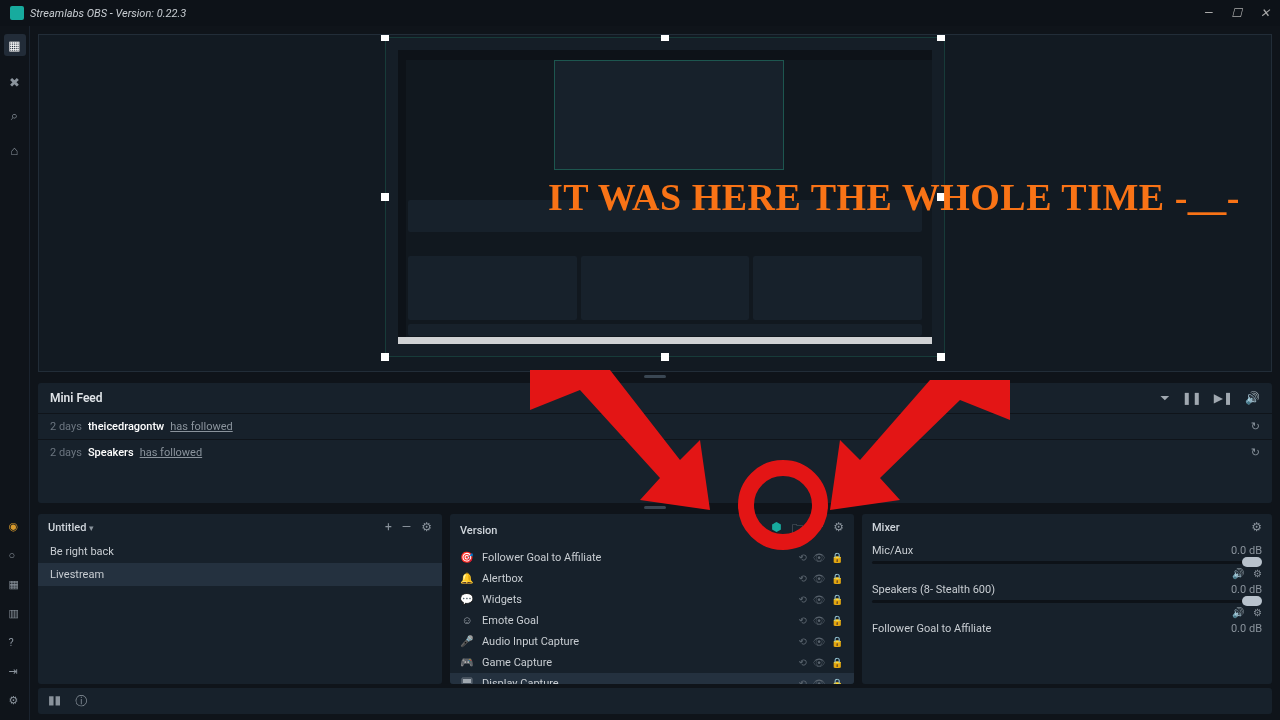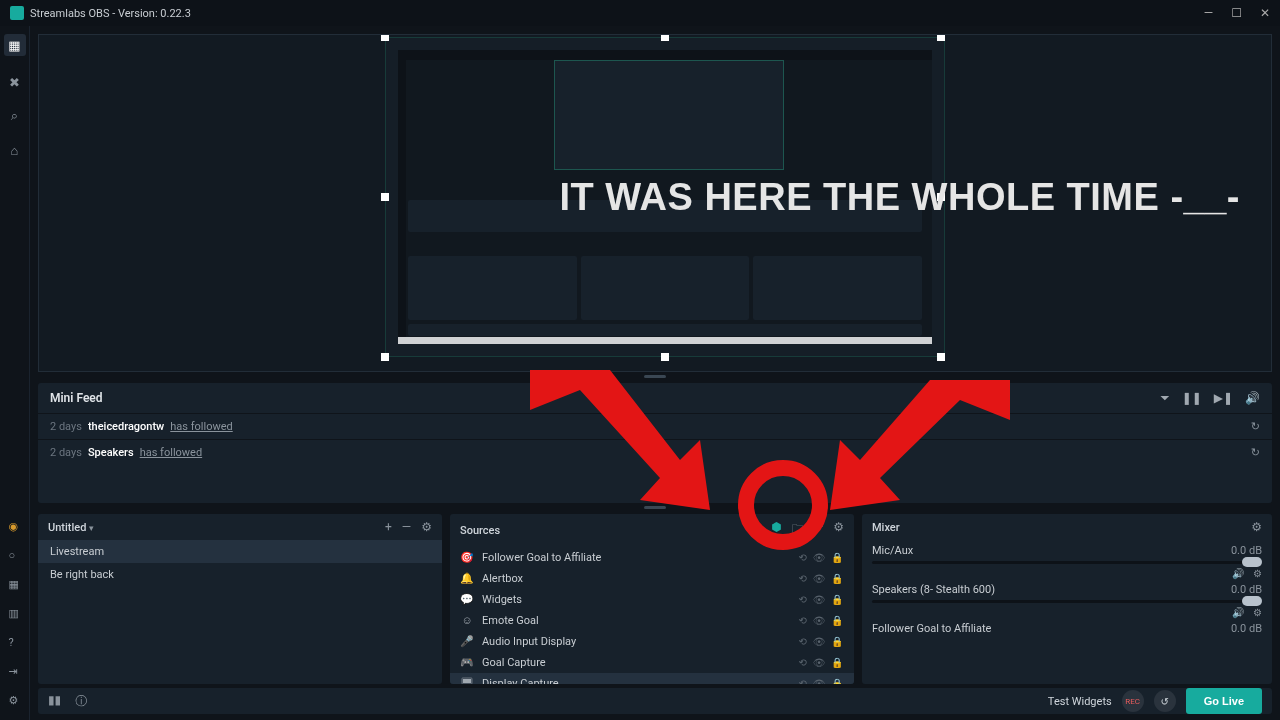--- a/index.html
+++ b/index.html
@@ -2,21 +2,21 @@
 <html><head>
 <meta charset="utf-8">
 <style>
 * { margin: 0; padding: 0; box-sizing: border-box; }
 body {
   width: 1280px; height: 720px; overflow: hidden;
   background: #0f141a; color: #c8cdd2;
   font-family: -apple-system, BlinkMacSystemFont, "Segoe UI", Roboto, sans-serif;
   font-size: 12px; position: relative;
 }
-.titlebar { height: 26px; background: #0d1218; display: flex; align-items: center; padding: 0 10px; justify-content: space-between; }
+.titlebar { height: 26px; background: #0d1218; display: flex; align-items: center; padding: 0 10px; justify-content: space-between; font-style: italic; }
 .titlebar-left { display: flex; align-items: center; gap: 6px; }
 .logo { width: 14px; height: 14px; background: #17ab9e; border-radius: 2px; }
 .title { color: #c8cdd2; font-size: 11px; }
 .winbtns { display: flex; gap: 18px; font-size: 12px; color: #aaa; }
 .winbtns span { cursor: pointer; }
 
 .app { display: flex; height: calc(720px - 26px); }
 .sidebar-left { width: 30px; background: #0f141a; display: flex; flex-direction: column; align-items: center; padding-top: 8px; gap: 18px; border-right: 1px solid #1a232e; }
 .sidebar-left .icn { width: 16px; height: 16px; display: flex; align-items: center; justify-content: center; color: #8a939c; font-size: 13px; cursor: pointer; }
 .sidebar-left .icn.active { color: #fff; background: #222c38; width: 22px; height: 22px; border-radius: 3px; }
@@ -84,21 +84,21 @@
 .footer { height: 34px; background: #17212b; margin: 0 8px 6px 8px; border-radius: 3px; display: flex; justify-content: space-between; align-items: center; padding: 0 10px; }
 .footer-left { display: flex; gap: 14px; color: #8a939c; font-size: 12px; }
 .footer-left span { cursor: pointer; }
 .footer-right { display: flex; align-items: center; gap: 10px; }
 .btn-twidgets { color: #cfd5db; font-size: 11px; cursor: pointer; }
 .btn-rec { width: 22px; height: 22px; border-radius: 50%; background: #2a333d; display: flex; align-items: center; justify-content: center; color: #e85c5c; font-size: 8px; cursor: pointer; }
 .btn-undo { width: 22px; height: 22px; border-radius: 50%; background: #2a333d; display: flex; align-items: center; justify-content: center; color: #cfd5db; font-size: 10px; cursor: pointer; }
 .btn-golive { background: #17ab9e; color: #fff; font-size: 11px; font-weight: 600; padding: 7px 18px; border-radius: 3px; cursor: pointer; border: none; }
 
 
-.overlay-text { position: absolute; right: 40px; top: 175px; color: #e5e5e5; font-weight: 800; font-size: 38px; text-align: center; line-height: 1.2; letter-spacing: 0.5px; font-family: Liberation Sans, sans-serif; }
+.overlay-text { position: absolute; right: 40px; top: 175px; color: #f97316; font-weight: 800; font-size: 38px; text-align: center; line-height: 1.2; letter-spacing: 0.5px; font-family: Liberation Serif, serif; }
 .arrow { position: absolute; pointer-events: none; }
 .arrow svg { display: block; }
 .red-circle { position: absolute; left: 738px; top: 460px; width: 90px; height: 90px; border: 16px solid #e31515; border-radius: 50%; pointer-events: none; }
 
 
 .nested { position: absolute; inset: 12px; background: #11181f; font-size: 6px; }
 .nested .n-t { height: 10px; background: #0d1218; }
 .nested .n-side { position: absolute; left: 0; top: 10px; bottom: 0; width: 8px; background: #0d1218; }
 .nested .n-preview { position: absolute; left: 156px; top: 10px; width: 230px; height: 110px; border: 1px solid #2ecc9f50; background: #17212b; }
 .nested .n-bar1 { position: absolute; left: 10px; top: 150px; right: 10px; height: 32px; background: #17212b; border-radius: 2px; }
@@ -199,28 +199,28 @@
       <div class="panel scenes-panel">
         <div class="panel-header">
           <span class="ph-title"><span>Untitled</span> <span style="font-size:9px;color:#8a939c;">▾</span></span>
           <span class="ph-right">
             <span>+</span>
             <span>—</span>
             <span>⚙</span>
           </span>
         </div>
         <div class="scenes-list" id="scenes-list">
+            <div class="scene-item">Be right back</div>
             <div class="scene-item selected">Livestream</div>
-            <div class="scene-item">Be right back</div>
           </div>
       </div>
 
       <div class="panel sources-panel">
         <div class="panel-header">
-          <span class="ph-title">Sources</span>
+          <span class="ph-title">Version</span>
           <span class="ph-right">
             <span style="color:#17ab9e;">⬢</span>
             <span>🗀</span>
             <span>—</span>
             <span>⚙</span>
           </span>
         </div>
         <div class="sources-list" id="sources-list">
             <div class="source-item">
               <span class="source-left">
@@ -262,32 +262,32 @@
               </span>
               <span class="source-right">
                 <span>⟲</span>
                 <span>👁</span>
                 <span>🔒</span>
               </span>
             </div>
             <div class="source-item">
               <span class="source-left">
                 <span class="source-icon">🎤</span>
-                <span>Audio Input Display</span>
+                <span>Audio Input Capture</span>
               </span>
               <span class="source-right">
                 <span>⟲</span>
                 <span>👁</span>
                 <span>🔒</span>
               </span>
             </div>
             <div class="source-item">
               <span class="source-left">
                 <span class="source-icon">🎮</span>
-                <span>Goal Capture</span>
+                <span>Game Capture</span>
               </span>
               <span class="source-right">
                 <span>⟲</span>
                 <span>👁</span>
                 <span>🔒</span>
               </span>
             </div>
             <div class="source-item selected">
               <span class="source-left">
                 <span class="source-icon">🖥</span>
@@ -339,26 +339,20 @@
               </div>
             </div>
           </div>
       </div>
     </div>
 
     <div class="footer">
       <div class="footer-left">
         <span>▮▮</span>
         <span>ⓘ</span>
-      </div>
-      <div class="footer-right">
-        <span class="btn-twidgets">Test Widgets</span>
-        <span class="btn-rec">REC</span>
-        <span class="btn-undo">↺</span>
-        <button class="btn-golive">Go Live</button>
       </div>
     </div>
   </div>
 </div>
 
 <div class="sidebar-right-icons">
   <div class="icn" style="color:#d89a2c;">◉</div>
   <div class="icn">○</div>
   <div class="icn">▦</div>
   <div class="icn">▥</div>

